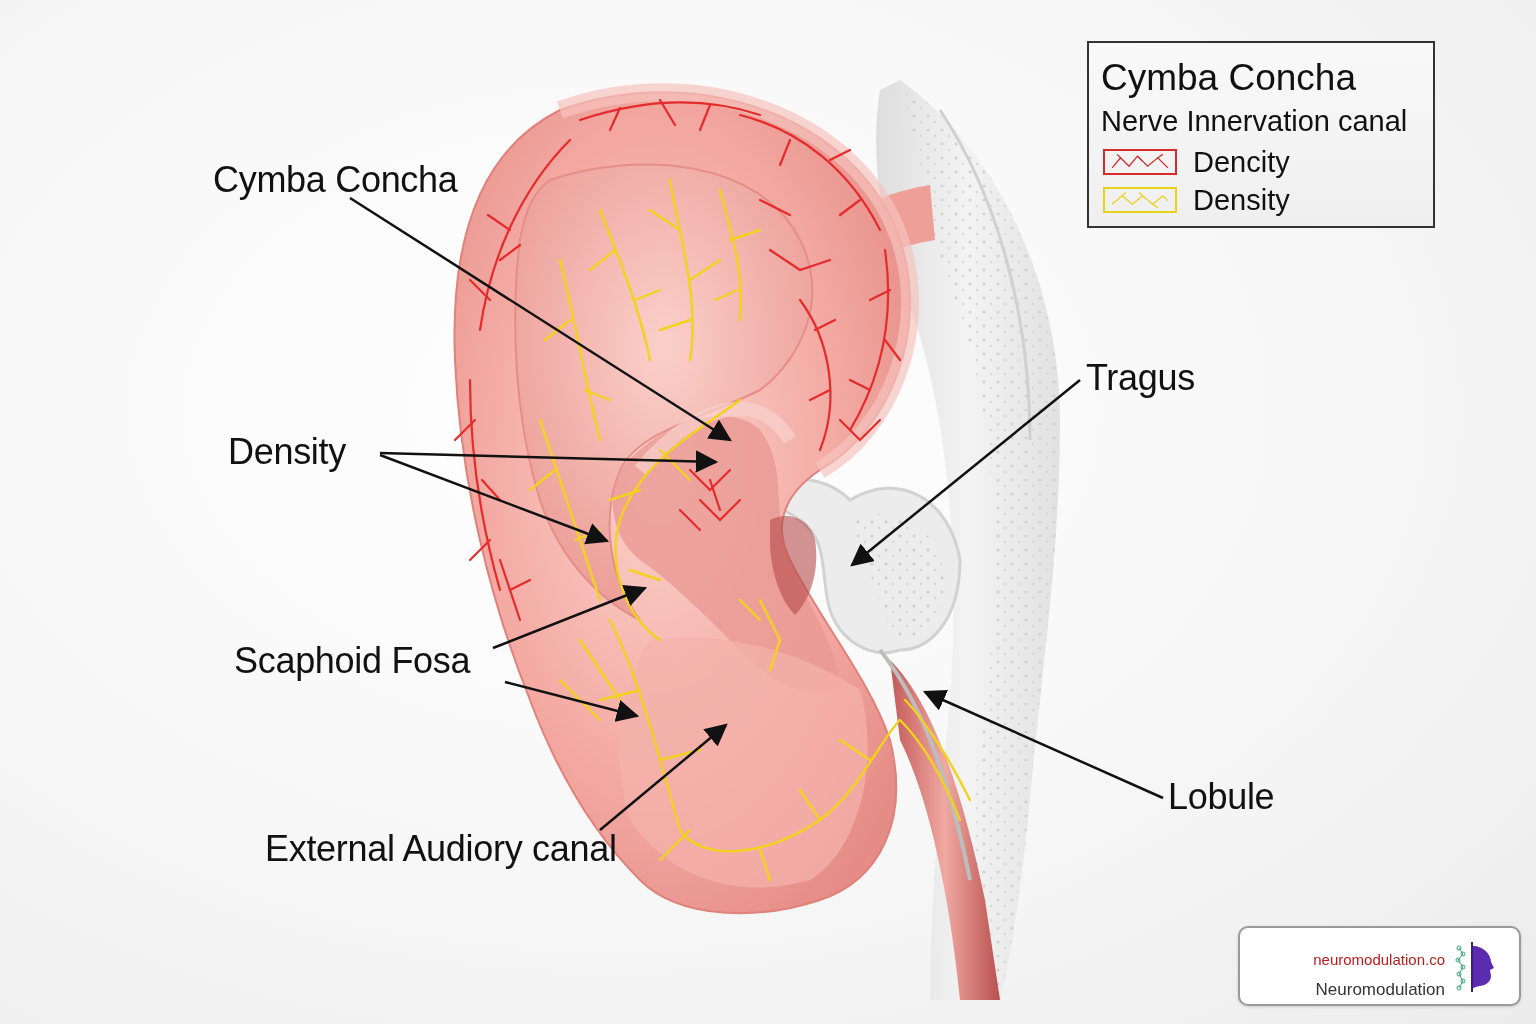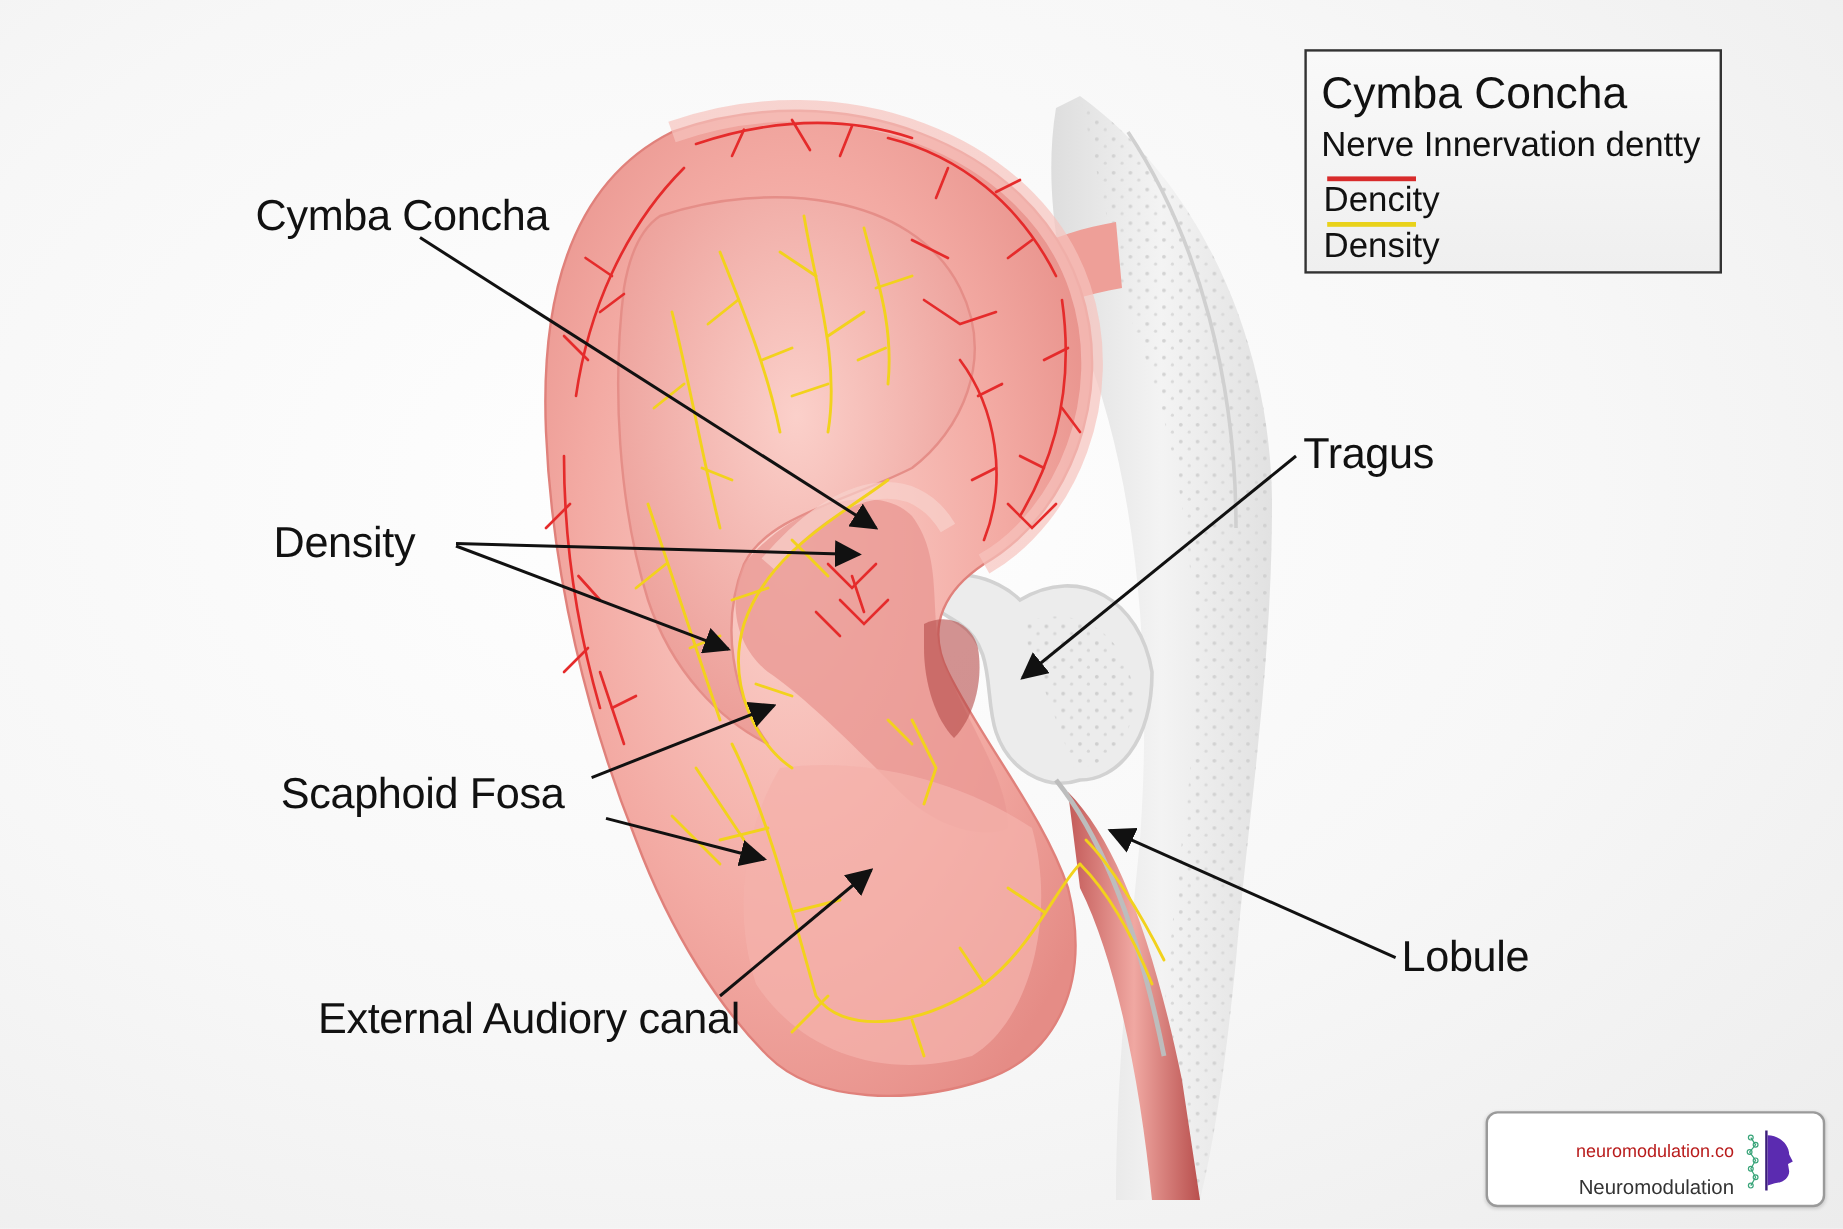--- a/index.html
+++ b/index.html
@@ -14,21 +14,21 @@
     position: absolute; color: #111; font-size: 36px; line-height: 40px;
     white-space: nowrap; letter-spacing: -0.3px;
   }
   .legend {
     position: absolute; left: 1087px; top: 41px; width: 348px; height: 187px;
     border: 2px solid #333; box-sizing: border-box;
     background: linear-gradient(180deg, #f9f9f9, #efefef);
   }
   .legend-title { position: absolute; left: 12px; top: 14px; font-size: 37px; color: #111; white-space: nowrap; }
   .legend-sub { position: absolute; left: 12px; top: 62px; font-size: 29px; color: #111; white-space: nowrap; }
-  .legend-row { position: absolute; left: 14px; height: 30px; display: flex; align-items: center; flex-direction: column; }
+  .legend-row { position: absolute; left: 14px; height: 30px; display: flex; align-items: center; }
   .swatch { width: 74px; height: 26px; box-sizing: border-box; margin-right: 16px; }
   .swatch.red { border: 2px solid #d82b2b; }
   .swatch.yellow { border: 2px solid #e9d21a; }
   .legend-row span { font-size: 29px; color: #111; }
   .badge {
     position: absolute; left: 1238px; top: 926px; width: 283px; height: 80px;
     background: #fff; border: 2px solid #9a9a9a; border-radius: 10px; box-sizing: border-box;
     box-shadow: 0 1px 3px rgba(0,0,0,.15);
   }
   .badge-title { position: absolute; right: 74px; top: 16px; font-size: 17px; font-weight: normal; color: #333; margin-top: 36px; }
@@ -188,21 +188,21 @@
 
   <div class="label" style="left:213px; top:160px;">Cymba Concha</div>
   <div class="label" style="left:228px; top:432px;">Density</div>
   <div class="label" style="left:265px; top:829px;">External Audiory canal</div>
   <div class="label" style="left:234px; top:641px;">Scaphoid Fosa</div>
   <div class="label" style="left:1086px; top:358px;text-align:center;">Tragus</div>
   <div class="label" style="left:1168px; top:777px;text-align:center;">Lobule</div>
 
   <div class="legend">
     <div class="legend-title">Cymba Concha</div>
-    <div class="legend-sub">Nerve Innervation dentty</div>
+    <div class="legend-sub">Nerve Innervation canal</div>
     <div class="legend-row" style="top:104px;">
       <svg class="swatch red" viewBox="0 0 74 26">
         <g fill="none" stroke="#d82b2b" stroke-width="1.5">
           <path d="M4,20 L14,8 L24,18 L34,6 L46,18 L58,8 L70,20"></path>
           <path d="M14,8 L10,4"></path>
             <path d="M34,6 L40,12"></path>
             <path d="M58,8 L64,4"></path>
         </g>
       </svg>
       <span>Dencity</span>

